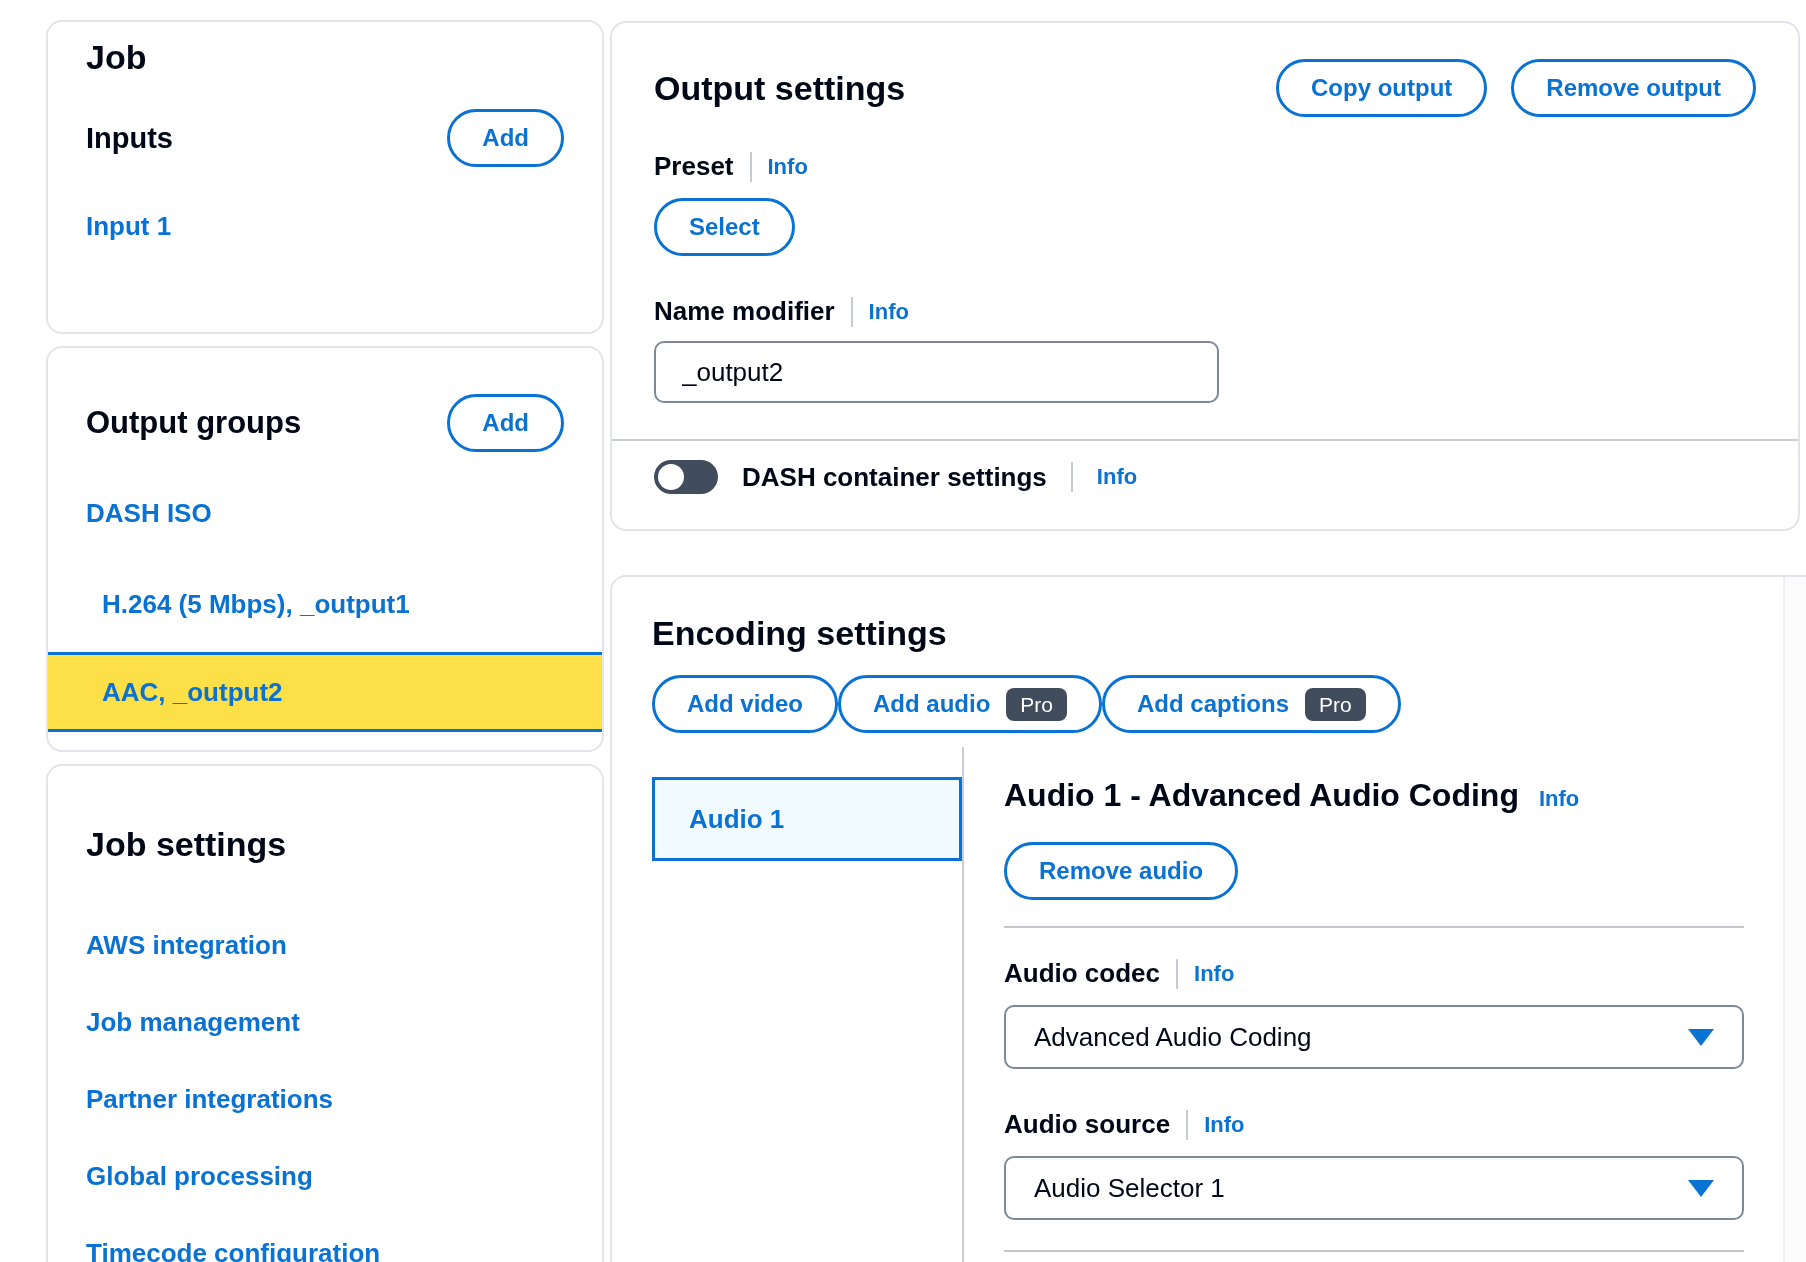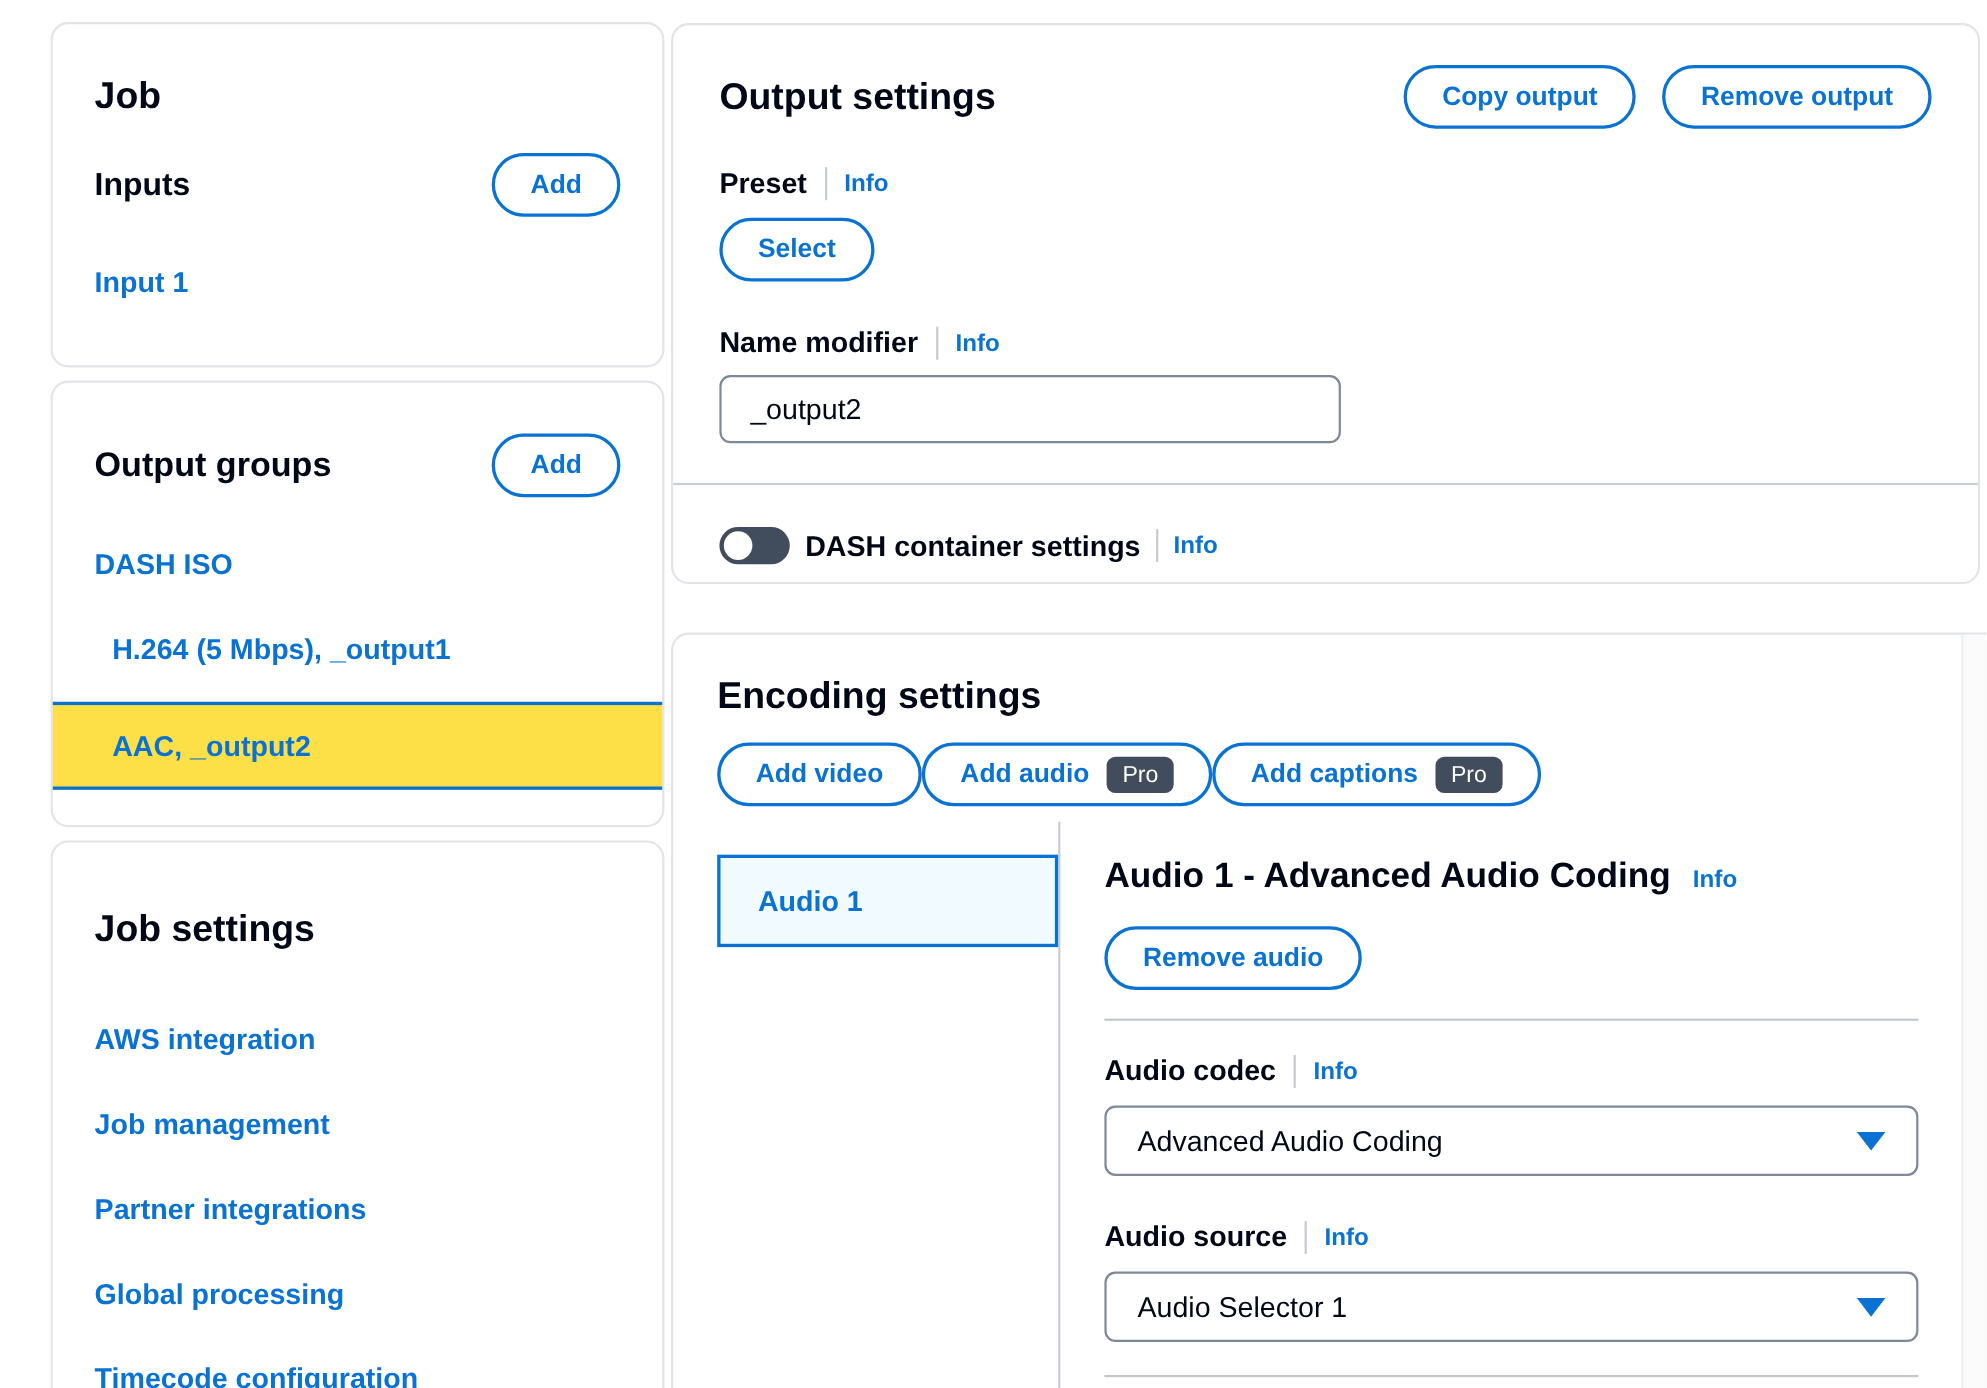--- a/index.html
+++ b/index.html
@@ -8,38 +8,38 @@
     background:#ffffff;color:#000716;
     font-family:"Liberation Sans","DejaVu Sans",sans-serif;
     -webkit-font-smoothing:antialiased;
   }
   .card{
     position:absolute;background:#fff;
     border:2px solid #e2e4e9;border-radius:16px;
     box-sizing:border-box;overflow:hidden;
   }
   
-  #card-job{left:46px;top:20px;width:558px;height:314px;padding:43px 38px;}
+  #card-job{left:46px;top:20px;width:558px;height:314px;padding:13px 38px;}
   #card-outgroups{left:46px;top:346px;width:558px;height:406px;padding:36px 38px;}
   #card-jobsettings{left:46px;top:764px;width:558px;height:540px;padding:56px 38px;}
   .h-xl{font-size:34px;font-weight:700;line-height:44px;margin:0;color:#000716;}
   .h-lg{font-size:29px;font-weight:700;color:#000716;}
   .row-between{display:flex;align-items:center;justify-content:space-between;}
   .link{color:#0972d3;font-weight:700;font-size:26px;text-decoration:none;display:inline-block;cursor:pointer;}
   .btn{
     display:inline-flex;align-items:center;justify-content:center;gap:16px;
     height:58px;padding:0 32px;border:3px solid #0972d3;border-radius:32px;
     color:#0972d3;font-weight:700;font-size:24px;background:#fff;cursor:pointer;
     font-family:inherit;box-sizing:border-box;white-space:nowrap;
   }
   .inputs-row{margin-top:30px;}
   .input1-link{margin-top:44px;}
   .og-row{margin-top:10px;}
   .og-link{margin-top:46px;}
-  .og-sub{margin-top:46px;padding-left:16px;}
+  .og-sub{margin-top:60px;padding-left:16px;}
   .selected-item{
     margin:32px -40px 0 -40px;height:80px;
     background:#fde047;border-top:3px solid #0972d3;border-bottom:3px solid #0972d3;
     display:flex;align-items:center;padding-left:56px;box-sizing:border-box;
   }
   .js-links{margin-top:64px;}
   .js-links .link{display:block;margin-bottom:46px;}
   
   #card-output{left:610px;top:21px;width:1190px;height:510px;padding:36px 42px;}
   .os-header .btns{display:flex;gap:24px;}
@@ -49,21 +49,21 @@
   .info-link{color:#0972d3;font-weight:700;font-size:22px;cursor:pointer;}
   .preset-row{margin-top:34px;}
   .select-btn{margin-top:16px;}
   .nm-row{margin-top:40px;}
   .text-input{
     margin-top:14px;display:block;width:565px;height:62px;
     border:2px solid #7d8998;border-radius:10px;box-sizing:border-box;
     font-size:26px;color:#000716;padding:0 26px;font-family:inherit;outline:none;background:#fff;
   }
   .hdivider{height:2px;background:#c9cdd3;margin:36px -42px 0 -42px;}
-  .toggle-row{margin-top:35px;display:flex;align-items:center;gap:14px;height:40px;}
+  .toggle-row{margin-top:16px;display:flex;align-items:center;gap:24px;height:40px;}
   .toggle{
     width:64px;height:34px;border-radius:17px;background:#414d5c;position:relative;cursor:pointer;flex:none;
   }
   .toggle .knob{
     position:absolute;left:4px;top:4px;width:26px;height:26px;border-radius:50%;background:#fff;
   }
   
   #card-encoding{left:610px;top:575px;width:1220px;height:720px;padding:34px 40px;}
   .enc-btn-row{margin-top:20px;display:flex;align-items:center;}
   .pro-badge{

